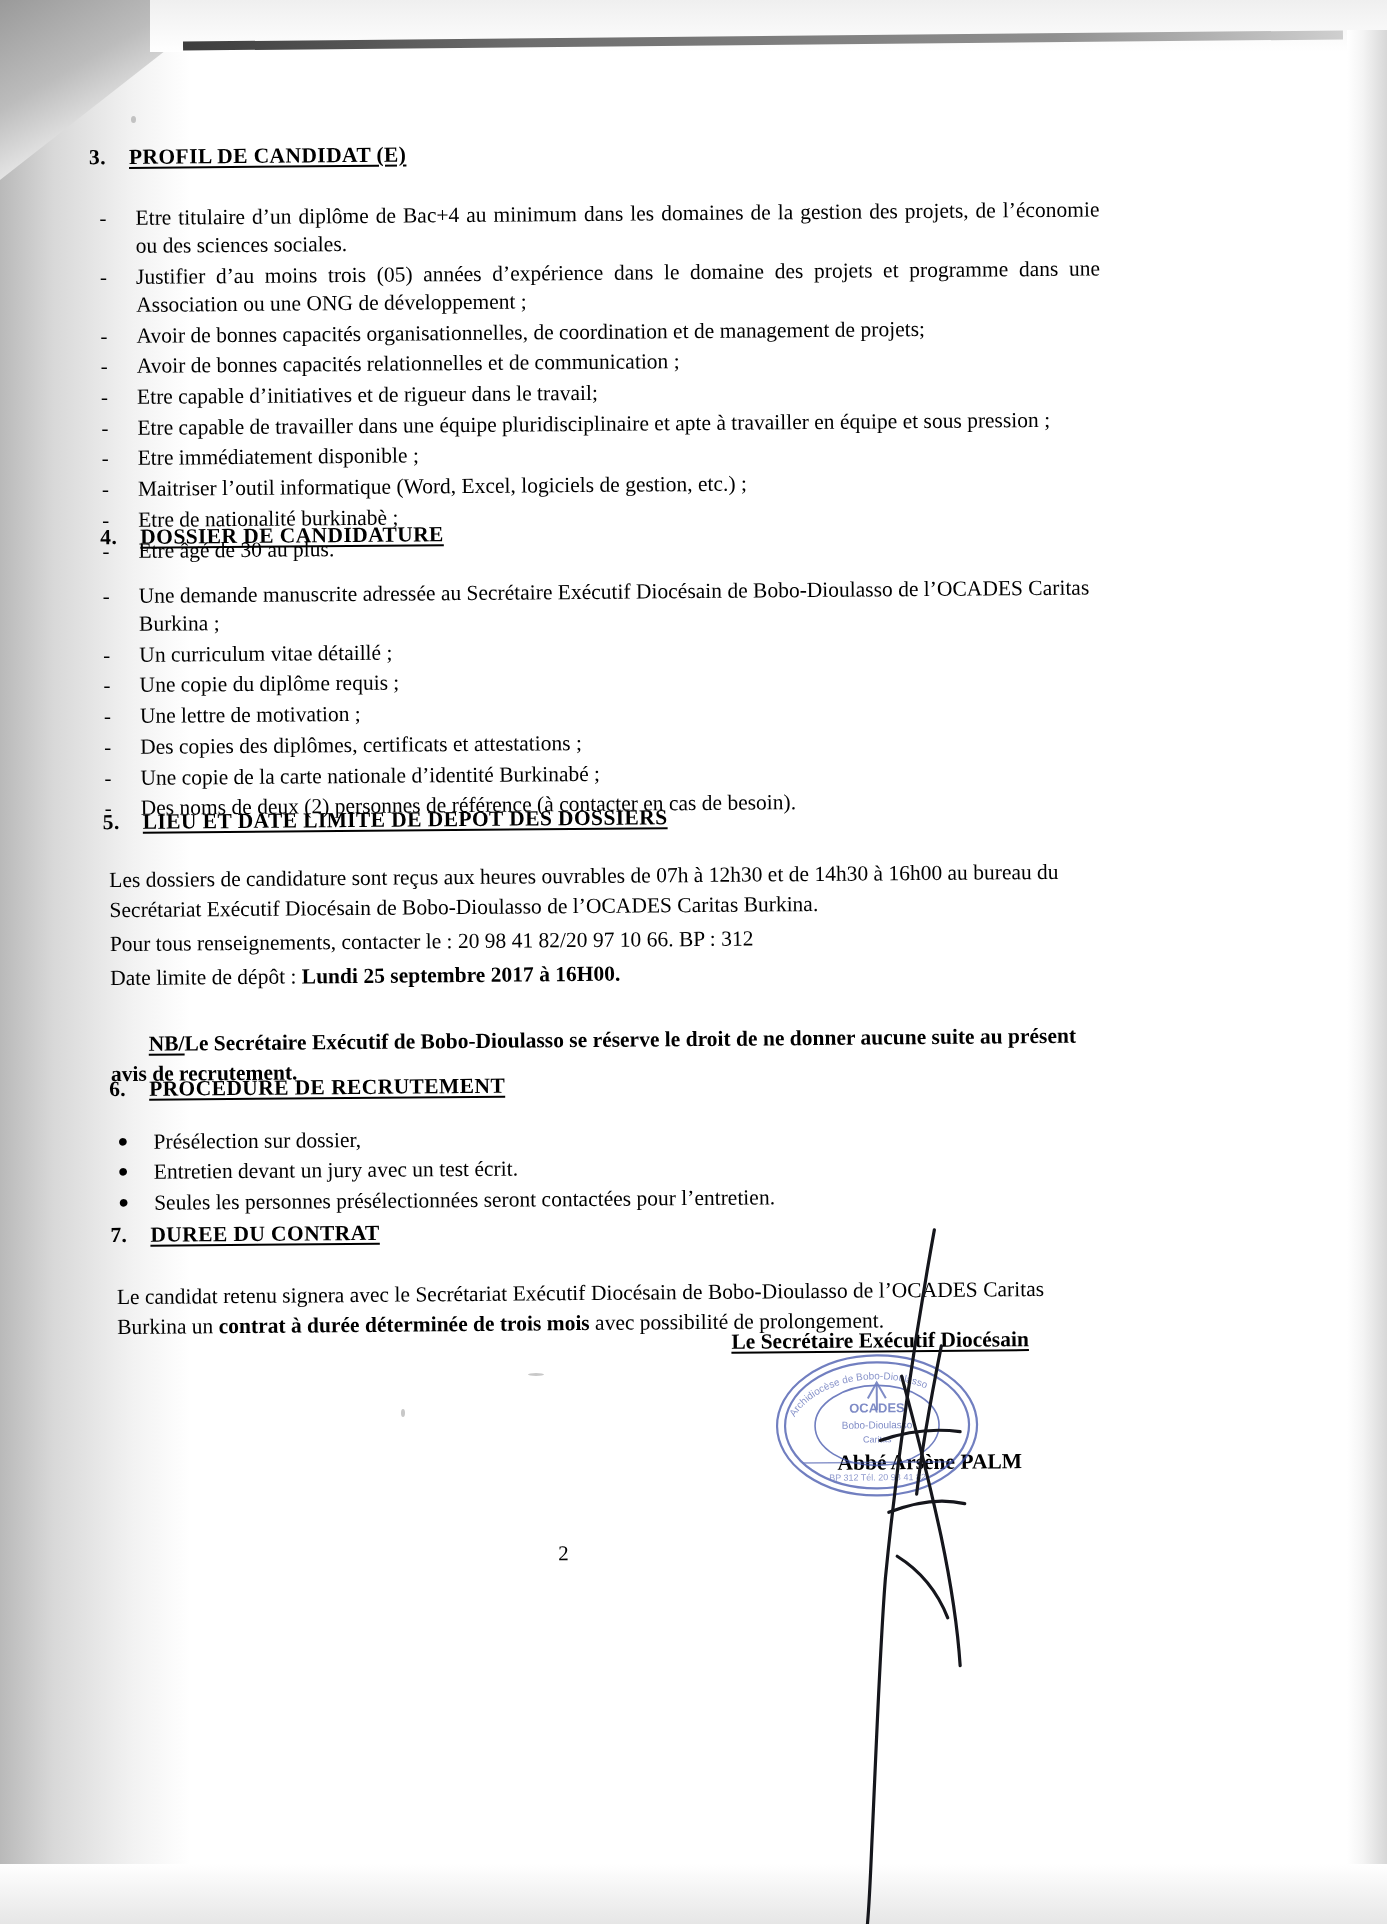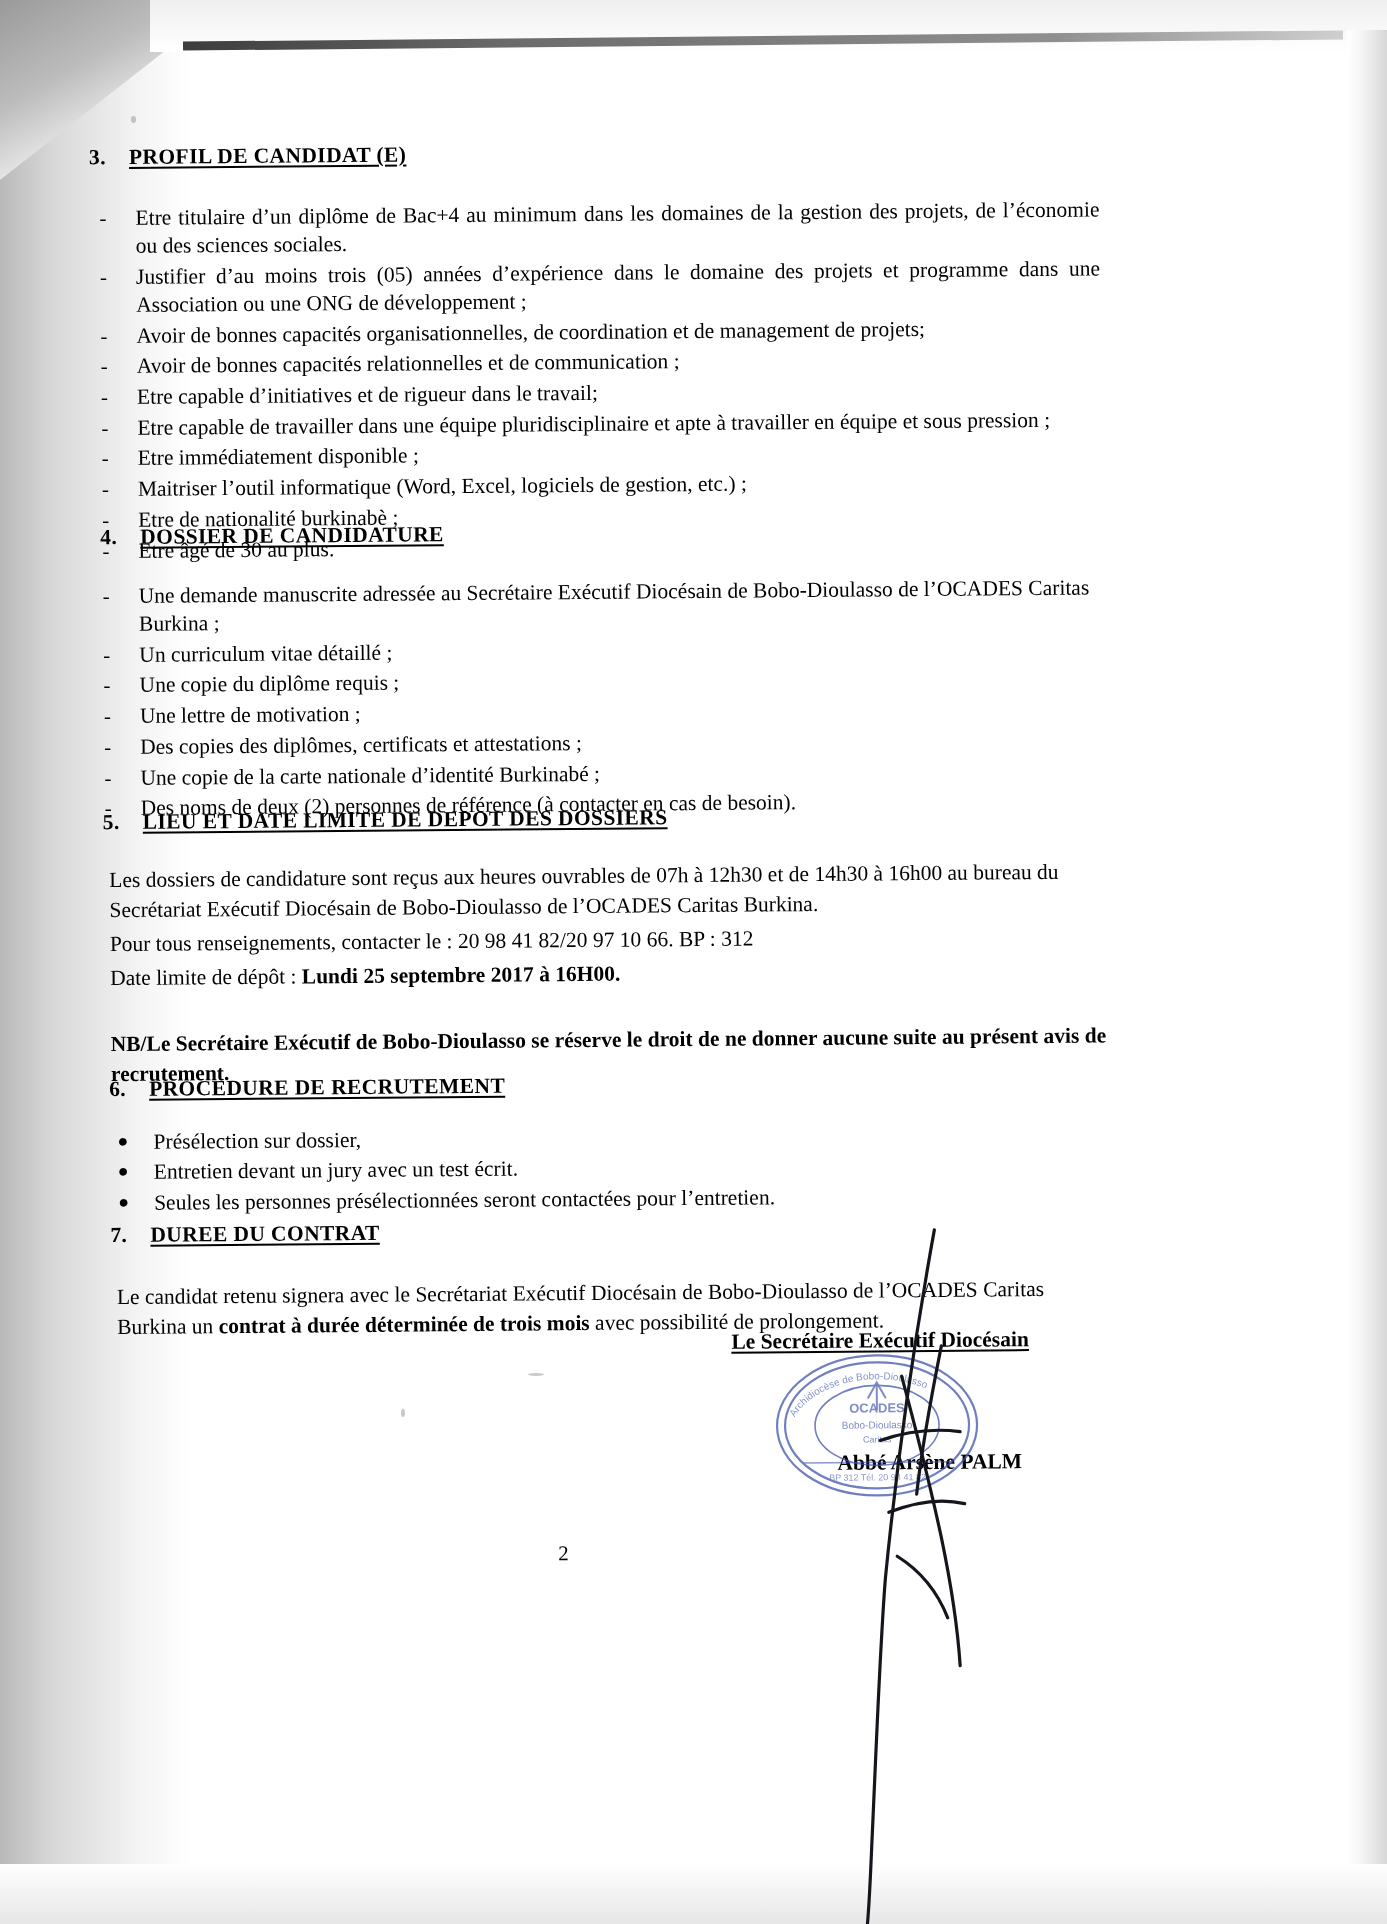--- a/index.html
+++ b/index.html
@@ -280,21 +280,21 @@
       <div class="sec-head">
         <span class="sec-num">5.</span>
         <span class="sec-title">LIEU ET DATE LIMITE DE DEPOT DES DOSSIERS</span>
       </div>
       <div class="para" style="margin-top:30px; margin-left:6px;">Les dossiers de candidature sont reçus aux heures ouvrables de 07h à 12h30 et de 14h30 à 16h00 au bureau du Secrétariat Exécutif Diocésain de Bobo-Dioulasso de l’OCADES Caritas Burkina.</div>
       <div class="para" style="margin-top:4px; margin-left:6px;">Pour tous renseignements, contacter le : 20 98 41 82/20 97 10 66. BP : 312</div>
       <div class="para" style="margin-top:4px; margin-left:6px;">
         <span>Date limite de dépôt : </span><span class="b">Lundi 25 septembre 2017 à 16H00.</span>
       </div>
       <div class="para b" style="margin-top:36px; margin-left:6px; width:1000px;">
-        <span style="text-underline-offset:3px;">NB/</span><span>Le Secrétaire Exécutif de Bobo-Dioulasso se réserve le droit de ne donner aucune suite au présent avis de recrutement.</span>
+        <span style="text-decoration:underline; text-underline-offset:3px;margin-left:38px;">NB/</span><span>Le Secrétaire Exécutif de Bobo-Dioulasso se réserve le droit de ne donner aucune suite au présent avis de recrutement.</span>
       </div>
     </div>
 
     <div class="sec" style="left:108px; top:1072px; width:1000px;">
       <div class="sec-head">
         <span class="sec-num">6.</span>
         <span class="sec-title">PROCEDURE DE RECRUTEMENT</span>
       </div>
       <ul class="dotlist" style="margin-top:26px; margin-left:8px;">
         <li>

